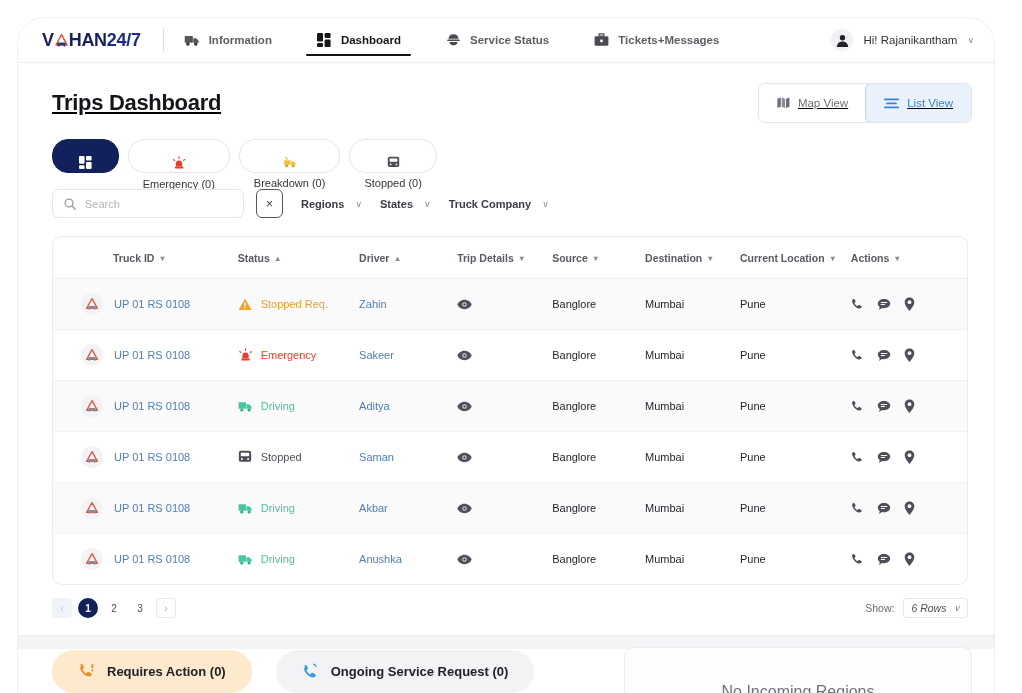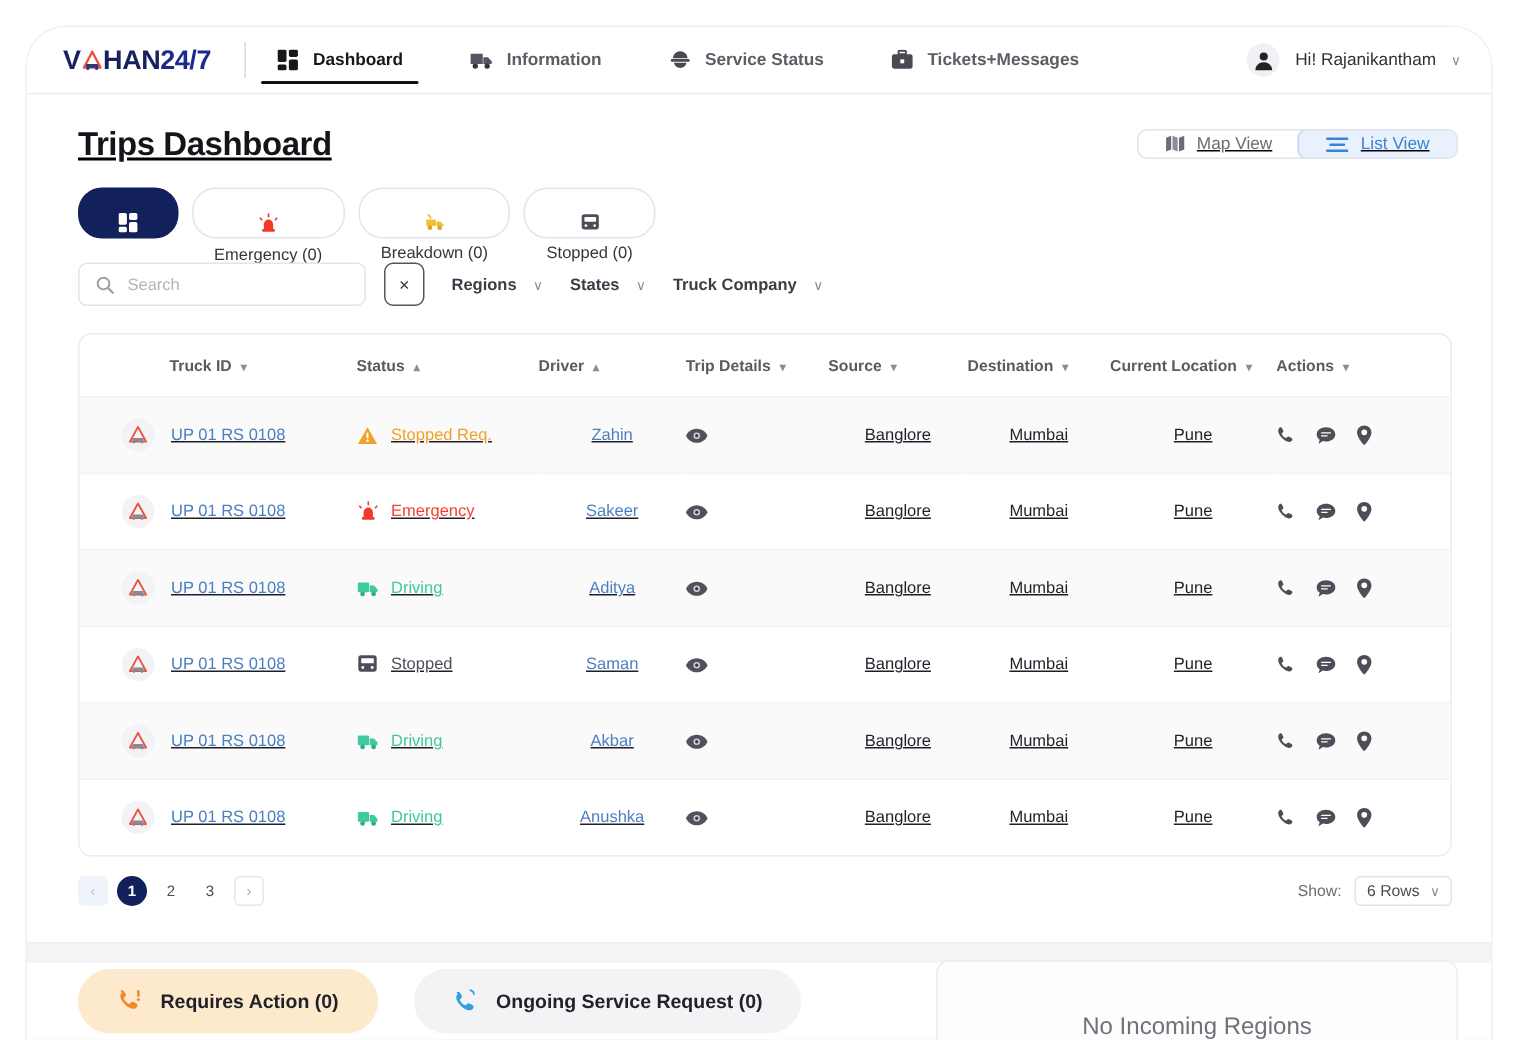--- a/index.html
+++ b/index.html
@@ -68,21 +68,21 @@
   .page-head {
     display: flex; align-items: center;
     padding: 20px 22px 0 34px;
     text-decoration: underline;
   }
   .page-title { font-size: 22px; font-weight: 700; color: #14141a; letter-spacing: -0.3px; }
   .view-toggle {
     margin-left: auto;
     display: flex; align-items: center;
     border: 1px solid #e2e2e8; border-radius: 7px;
-    height: 20px; overflow: hidden;
+    height: 40px; overflow: hidden;
   }
   .view-btn {
     display:flex; align-items:center; gap:8px;
     height: 100%; padding: 0 18px;
     font-size: 11.5px; color: #6c6c76; cursor: pointer; background:#fff;
   }
   .view-btn.active {
     background: #e9f2fc; color: #3b83d4;
     border: 1px solid #b9d6f2; border-radius: 6px;
     margin: -1px; height: calc(100% + 2px);
@@ -131,23 +131,22 @@
   table { width: 100%; border-collapse: collapse; table-layout: fixed; }
   thead th {
     font-size: 10.5px; font-weight: 700; color: #5a5a64;
     padding: 15px 0 14px 0; text-align: center;
     border-bottom: 1px solid #efeff2; white-space: nowrap;
   }
   th .th-in { display:flex; align-items:center; gap:6px; }
   th .chev { font-size: 8px; color: #8c8c96; }
   tbody td {
     font-size: 11px; color: #1f1f27;
-    padding: 14px 0; text-align: center; border-bottom: 1px solid #f2f2f5;
+    padding: 14px 0; text-align: left; border-bottom: 1px solid #f2f2f5;
     vertical-align: middle;
-    text-decoration: underline;
   }
   tbody tr.odd td { background: #fafafb; }
   tbody tr:last-child td { border-bottom: none; }
 
   .truck-cell { display: flex; align-items: center; gap: 11px; }
   .truck-badge {
     width: 22px; height: 22px; border-radius: 50%; background: #f3f3f5;
     display:flex; align-items:center; justify-content:center; flex: 0 0 22px;
   }
   .truck-id { color: #4a7fc1; font-size: 11px; }
@@ -169,21 +168,21 @@
     display:flex; align-items:center; justify-content:center;
     font-size: 10px; color: #4a4a54; cursor: pointer; margin-right: 6px;
   }
   .pg.arrow { border: 1px solid #e6e6ec; background:#fff; color:#a9a9b3; }
   .pg.arrow.dim { background: #eff4fb; border-color:#eff4fb; color:#b9c6d8;}
   .pg.cur { background: #12205c; color:#fff; border-radius:50%; font-weight:700; }
   .show-wrap { margin-left:auto; display:flex; align-items:center; gap: 9px; font-size: 10.5px; color:#6a6a74; }
   .rows-sel {
     border: 1px solid #e4e4ea; border-radius: 4px; height: 20px;
     display:flex; align-items:center; gap:7px; padding: 0 7px; cursor:pointer;
-    color:#4d4d57; font-size:10.5px;
+    color:#4d4d57; font-size:10.5px;font-style:italic;
   }
 
   
   .divider-strip { height: 14px; background: #f4f4f6; flex: 0 0 14px; border-top:1px solid #ededf0;}
   .bottom {
     flex: 1 1 auto; display: flex; align-items: center;
     padding: 0 26px 0 34px; gap: 24px; background: #fff; position: relative;
   }
   .act-btn {
     display:flex; align-items:center; gap: 12px;
@@ -219,42 +218,42 @@
           <circle cx="10.4" cy="12.6" r="1.05" fill="#2b3a7a"></circle>
         </svg>
       </span>
       <span class="han">HAN</span>
       <span class="num"> 24/7</span>
     </div>
     <div class="logo-sep"></div>
 
     <div class="nav-items">
 
+      <div class="nav-item">
+        <span class="nav-icon">
+          <svg width="17" height="13" viewBox="0 0 17 13">
+              <path d="M0.8 1.6h8.6v7.2H0.8z" fill="#55555f"></path>
+              <path d="M9.8 4h3.3l2.6 2.9v1.9H9.8z" fill="#55555f"></path>
+              <circle cx="4.1" cy="10.3" r="1.9" fill="#33333c"></circle>
+              <circle cx="12.5" cy="10.3" r="1.9" fill="#33333c"></circle>
+            </svg>
+        </span>
+        <span>Information</span>
+      </div>
+
       <div class="nav-item active">
         <span class="nav-icon">
           <svg width="14" height="14" viewBox="0 0 14 14">
               <rect x="0" y="0" width="6" height="8.4" rx="1.2" fill="#17171c"></rect>
               <rect x="7.6" y="0" width="6" height="5" rx="1.2" fill="#17171c"></rect>
               <rect x="7.6" y="6.6" width="6" height="7.4" rx="1.2" fill="#17171c"></rect>
               <rect x="0" y="10" width="6" height="4" rx="1.2" fill="#17171c"></rect>
             </svg>
         </span>
         <span>Dashboard</span>
-      </div>
-
-      <div class="nav-item">
-        <span class="nav-icon">
-          <svg width="17" height="13" viewBox="0 0 17 13">
-              <path d="M0.8 1.6h8.6v7.2H0.8z" fill="#55555f"></path>
-              <path d="M9.8 4h3.3l2.6 2.9v1.9H9.8z" fill="#55555f"></path>
-              <circle cx="4.1" cy="10.3" r="1.9" fill="#33333c"></circle>
-              <circle cx="12.5" cy="10.3" r="1.9" fill="#33333c"></circle>
-            </svg>
-        </span>
-        <span>Information</span>
       </div>
 
       <div class="nav-item">
         <span class="nav-icon">
           <svg width="15" height="15" viewBox="0 0 15 15">
               <path d="M7.5 1.2a5 5 0 0 1 5 4.6H2.5a5 5 0 0 1 5-4.6z" fill="#4a4a52"></path>
               <rect x="1.2" y="6.4" width="12.6" height="1.7" rx="0.85" fill="#4a4a52"></rect>
               <path d="M3.3 8.9h8.4a4.3 4.3 0 0 1-8.4 0z" fill="#4a4a52"></path>
             </svg>
         </span>

